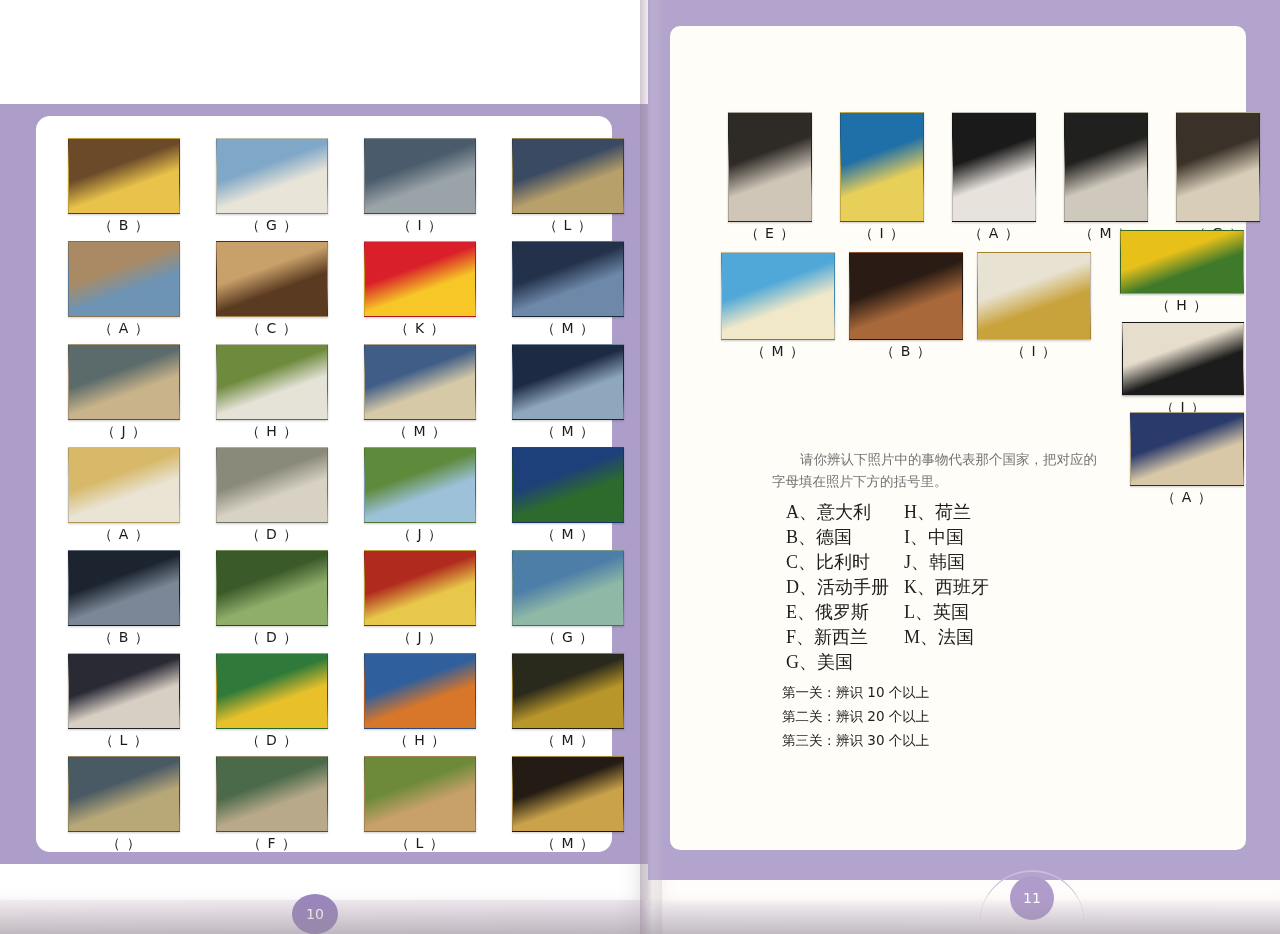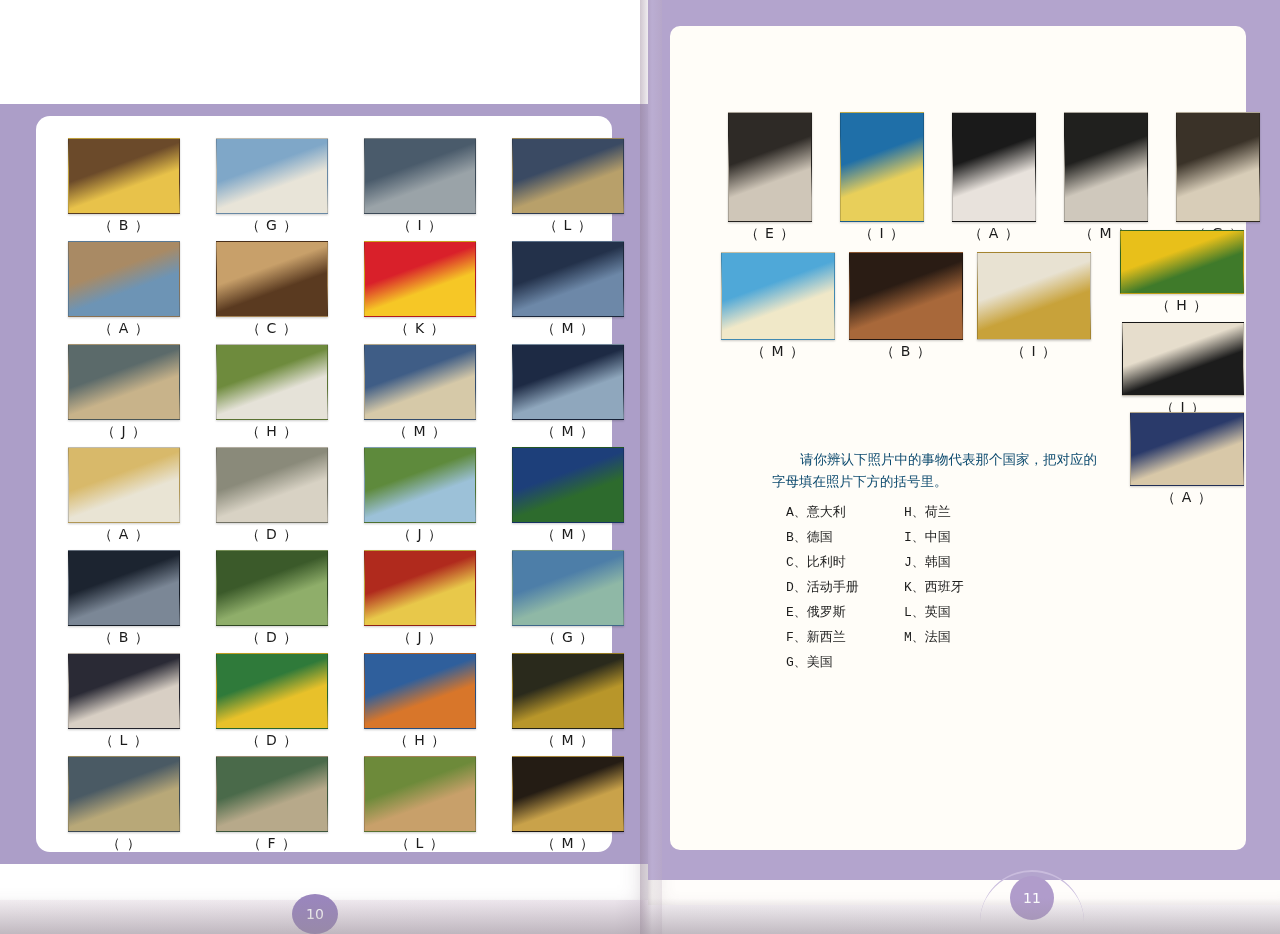--- a/index.html
+++ b/index.html
@@ -64,24 +64,24 @@
   #rg2 .photo{width:112px;height:86px;}
   #rg3{left:1120px;top:230px;}
   #rg3 .photo{width:122px;height:62px;}
   #rg4{left:1122px;top:322px;}
   #rg4 .photo{width:120px;height:72px;}
   #rg5{left:1130px;top:412px;}
   #rg5 .photo{width:112px;height:72px;}
 
   
   .instr{position:absolute;left:772px;top:448px;width:330px;font-size:13.5px;line-height:22px;
-    color:#0c4a6e;font-family:"DejaVu Sans",sans-serif;text-indent:28px;}
+    color:#737373;font-family:"DejaVu Sans",sans-serif;text-indent:28px;}
   .optcols{position:absolute;left:786px;top:500px;width:320px;display:grid;
-    grid-template-columns:118px 118px;font-size:13px;line-height:25px;color:#1d1d1d;
-    font-family:Liberation Mono, monospace;}
+    grid-template-columns:118px 118px;font-size:18px;line-height:25px;color:#1d1d1d;
+    font-family:Liberation Serif, serif;}
   .levels{position:absolute;left:782px;top:680px;font-size:13.5px;line-height:24px;
     color:#1d1d1d;font-family:"DejaVu Sans",sans-serif;}
   .congrats{position:absolute;left:772px;top:770px;font-size:25px;color:#25256b;
     font-family:"DejaVu Sans",sans-serif;font-weight:bold;letter-spacing:2px;}
   .blankline{display:inline-block;width:92px;border-bottom:2px solid #25256b;text-align:center;
     color:#25256b;}
 
   
   .pnum{position:absolute;border-radius:50%;display:flex;align-items:center;justify-content:center;
     font-size:14px;color:#fff;font-family:"DejaVu Sans",sans-serif;}
@@ -288,20 +288,25 @@
       <div>J、韩国</div>
       <div>D、活动手册</div>
       <div>K、西班牙</div>
       <div>E、俄罗斯</div>
       <div>L、英国</div>
       <div>F、新西兰</div>
       <div>M、法国</div>
       <div>G、美国</div>
       <div></div>
     </div>
+  <div class="levels" id="levels">
+      <div>第一关：辨识 10 个以上</div>
+      <div>第二关：辨识 20 个以上</div>
+      <div>第三关：辨识 30 个以上</div>
+    </div>
 
 
   <div class="arc"></div>
   <div class="pnum" id="pnum-left">10</div>
   <div class="pnum" id="pnum-right">11</div>
 
   <div class="spine"></div>
   <div class="bottom-shadow"></div>
 </div>
 

